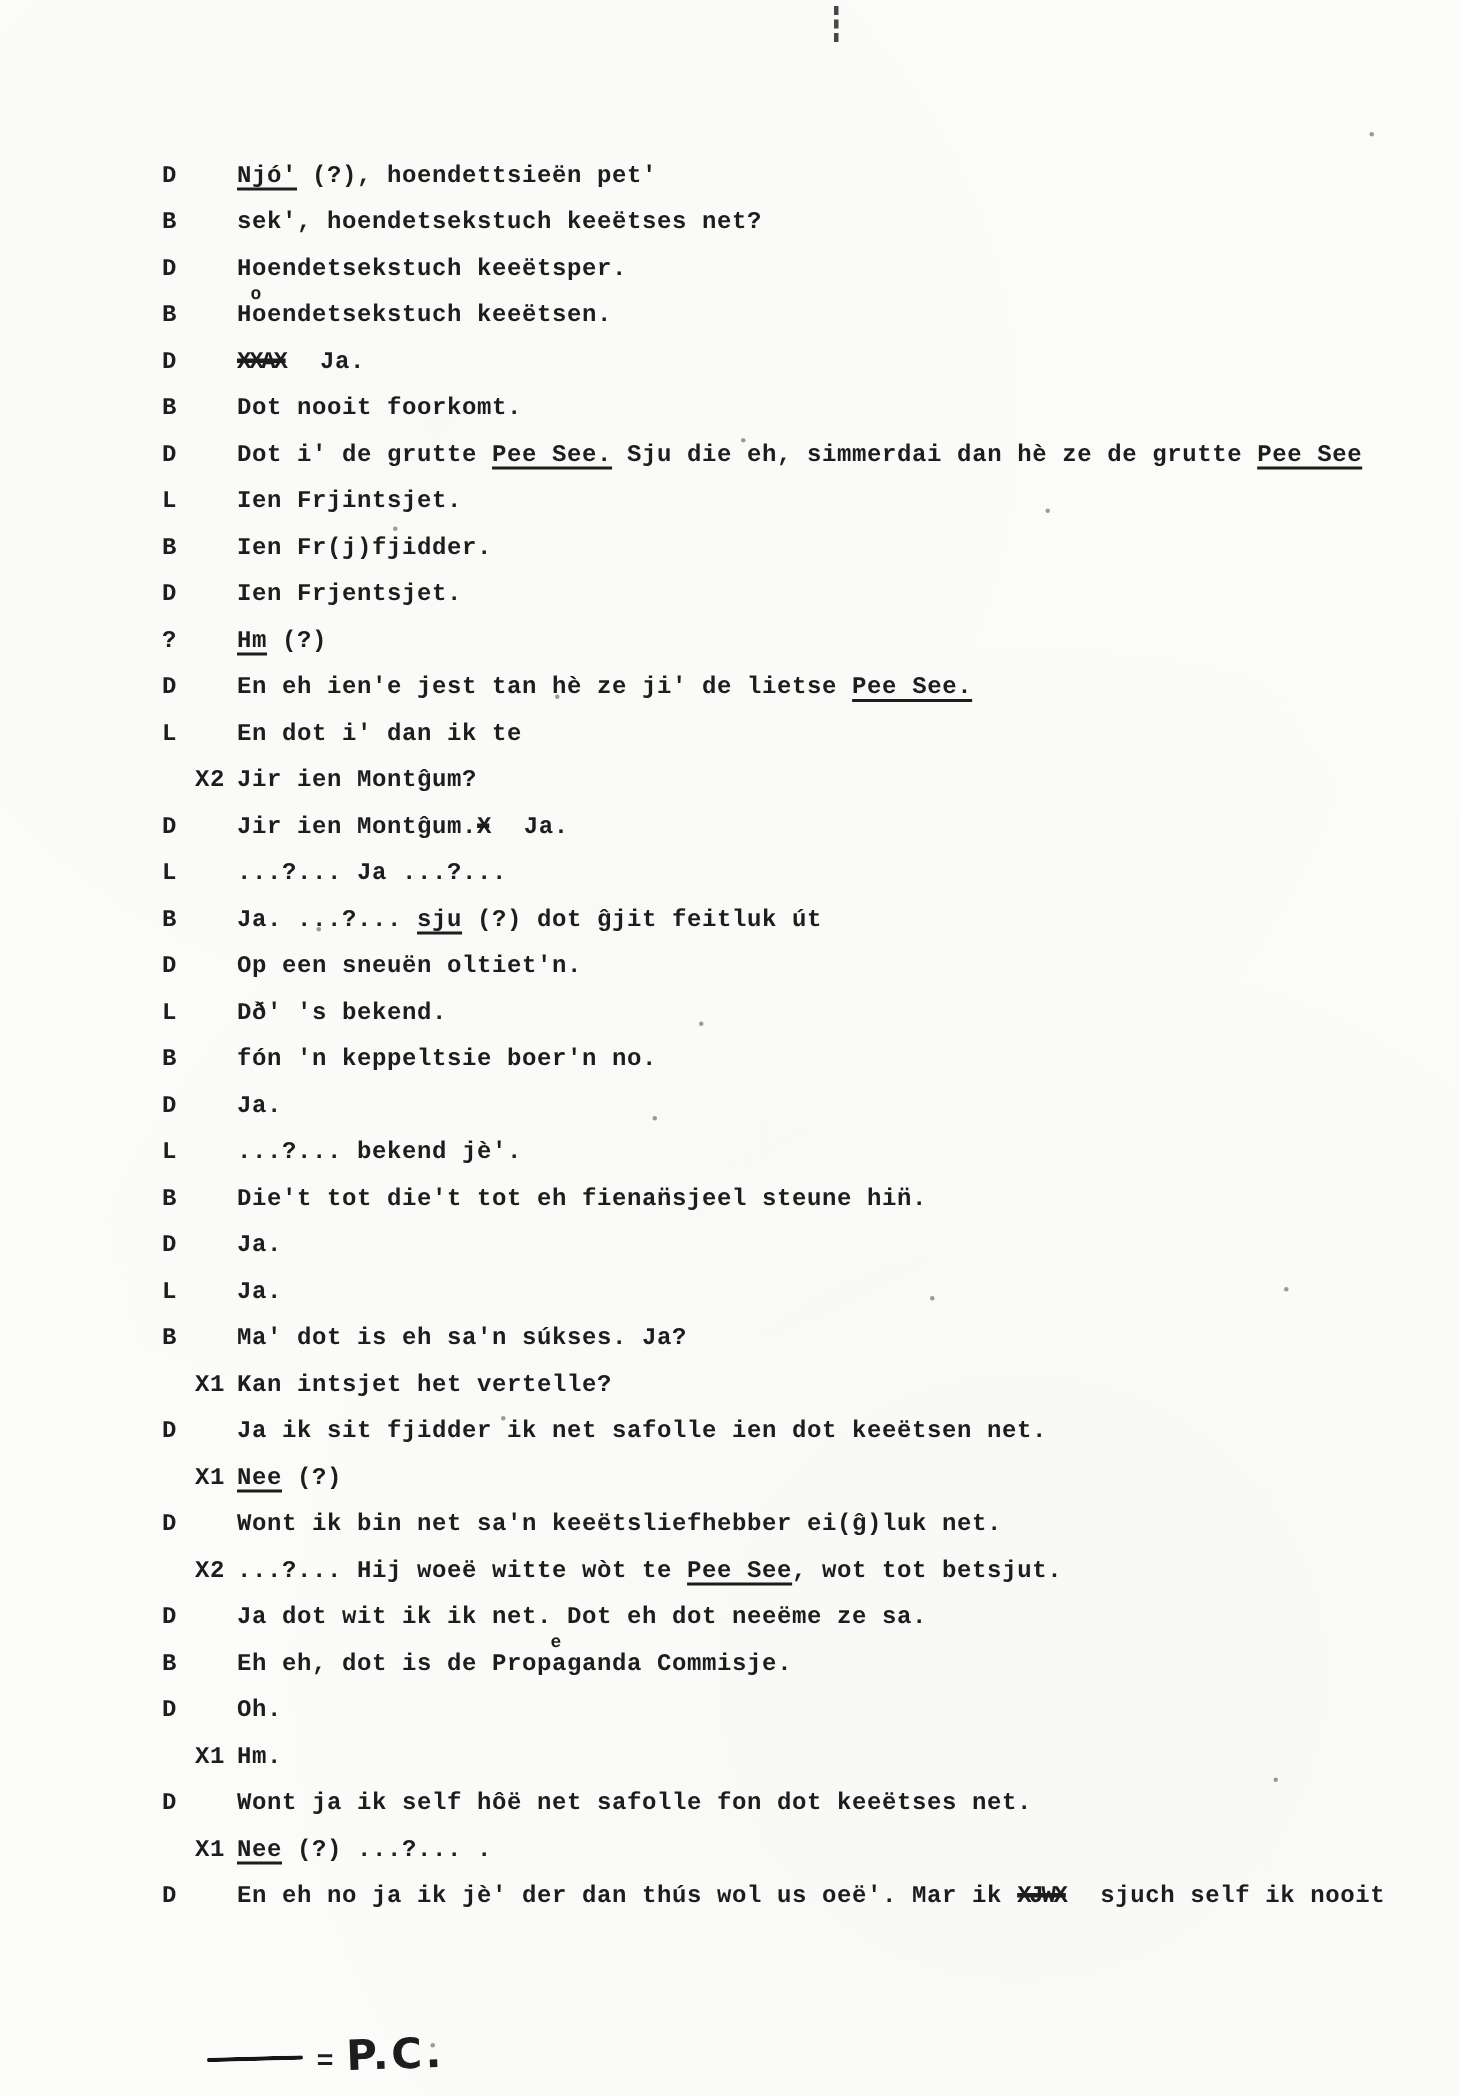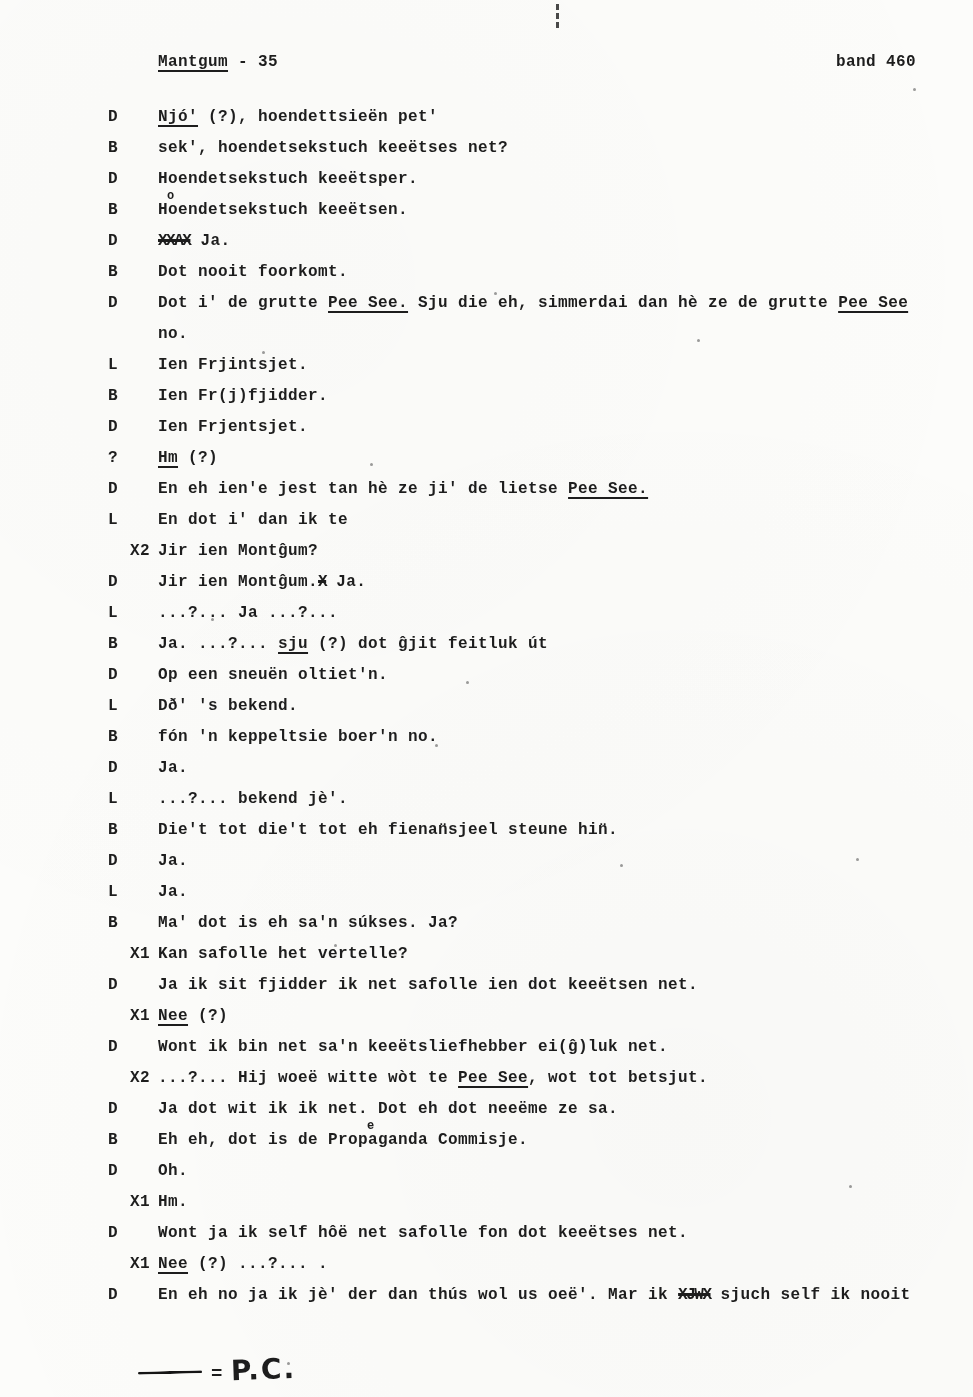--- a/index.html
+++ b/index.html
@@ -26,21 +26,21 @@
   }
   .title-underlined{text-decoration:underline;text-underline-offset:4px;text-decoration-thickness:2px;}
   .content{position:absolute;top:102px;left:108px;width:820px;}
   .line{display:flex;height:31px;line-height:31px;font-size:16px;font-weight:700;letter-spacing:.4px;white-space:pre;}
   .speaker{flex:0 0 50px;box-sizing:border-box;}
   .speaker.xlab{padding-left:22px;}
   .text{flex:1;}
   .u{text-decoration:underline;text-underline-offset:4px;text-decoration-thickness:2px;margin-top:20px;}
   .xout{
     text-decoration:line-through;text-decoration-thickness:2.5px;
-    letter-spacing:-1.5px;margin-right:0;
+    letter-spacing:-1.5px;margin-right:13px;
   }
   .base{position:relative;}
   .above{
     position:absolute;left:-1px;top:-11px;
     font-size:12px;line-height:12px;font-weight:700;
   }
   .footer{
     position:absolute;left:138px;top:1350px;height:44px;
     display:flex;align-items:center;gap:9px;
   }
@@ -53,54 +53,49 @@
   }
   .speck{position:absolute;width:3px;height:3px;background:#4a4a4a;border-radius:50%;opacity:.55;}
 </style>
 </head>
 <body>
 
 <div class="page">
 
   <div class="top-mark"></div>
 
-  <div class="header">
-    <span><span class="title-underlined">Mantgum</span><span> - 35</span></span>
-    <span>band 460</span>
-  </div>
 
   <div class="content" id="transcript">
       <div class="line"><span class="speaker">D</span><span class="text"><span class="u">Njó'</span><span> (?), hoendettsieën pet'</span></span></div>
       <div class="line"><span class="speaker">B</span><span class="text"><span>sek', hoendetsekstuch keeëtses net?</span></span></div>
       <div class="line"><span class="speaker">D</span><span class="text"><span>Hoendetsekstuch keeëtsper.</span></span></div>
       <div class="line"><span class="speaker">B</span><span class="text"><span>H</span><span class="base">o<span class="above">o</span></span><span>endetsekstuch keeëtsen.</span></span></div>
       <div class="line"><span class="speaker">D</span><span class="text"><span class="xout">XXAX</span><span> Ja.</span></span></div>
       <div class="line"><span class="speaker">B</span><span class="text"><span>Dot nooit foorkomt.</span></span></div>
       <div class="line"><span class="speaker">D</span><span class="text"><span>Dot i' de grutte </span><span class="u">Pee See.</span><span> Sju die eh, simmerdai dan hè ze de grutte </span><span class="u">Pee See</span></span></div>
-      <div class="line"><span class="speaker"></span><span class="text"><span>no.</span></span></div>
       <div class="line"><span class="speaker">L</span><span class="text"><span>Ien Frjintsjet.</span></span></div>
       <div class="line"><span class="speaker">B</span><span class="text"><span>Ien Fr(j)fjidder.</span></span></div>
       <div class="line"><span class="speaker">D</span><span class="text"><span>Ien Frjentsjet.</span></span></div>
       <div class="line"><span class="speaker">?</span><span class="text"><span class="u">Hm</span><span> (?)</span></span></div>
       <div class="line"><span class="speaker">D</span><span class="text"><span>En eh ien'e jest tan hè ze ji' de lietse </span><span class="u">Pee See.</span></span></div>
       <div class="line"><span class="speaker">L</span><span class="text"><span>En dot i' dan ik te</span></span></div>
       <div class="line"><span class="speaker xlab">X2</span><span class="text"><span>Jir ien Montĝum?</span></span></div>
       <div class="line"><span class="speaker">D</span><span class="text"><span>Jir ien Montĝum.</span><span class="xout">X</span><span> Ja.</span></span></div>
       <div class="line"><span class="speaker">L</span><span class="text"><span>...?... Ja ...?...</span></span></div>
       <div class="line"><span class="speaker">B</span><span class="text"><span>Ja. ...?... </span><span class="u">sju</span><span> (?) dot ĝjit feitluk út</span></span></div>
       <div class="line"><span class="speaker">D</span><span class="text"><span>Op een sneuën oltiet'n.</span></span></div>
       <div class="line"><span class="speaker">L</span><span class="text"><span>Dð' 's bekend.</span></span></div>
       <div class="line"><span class="speaker">B</span><span class="text"><span>fón 'n keppeltsie boer'n no.</span></span></div>
       <div class="line"><span class="speaker">D</span><span class="text"><span>Ja.</span></span></div>
       <div class="line"><span class="speaker">L</span><span class="text"><span>...?... bekend jè'.</span></span></div>
       <div class="line"><span class="speaker">B</span><span class="text"><span>Die't tot die't tot eh fienan̈sjeel steune hin̈.</span></span></div>
       <div class="line"><span class="speaker">D</span><span class="text"><span>Ja.</span></span></div>
       <div class="line"><span class="speaker">L</span><span class="text"><span>Ja.</span></span></div>
       <div class="line"><span class="speaker">B</span><span class="text"><span>Ma' dot is eh sa'n súkses. Ja?</span></span></div>
-      <div class="line"><span class="speaker xlab">X1</span><span class="text"><span>Kan safolle het vertelle?</span></span></div>
+      <div class="line"><span class="speaker xlab">X1</span><span class="text"><span>Kan intsjet het vertelle?</span></span></div>
       <div class="line"><span class="speaker">D</span><span class="text"><span>Ja ik sit fjidder ik net safolle ien dot keeëtsen net.</span></span></div>
       <div class="line"><span class="speaker xlab">X1</span><span class="text"><span class="u">Nee</span><span> (?)</span></span></div>
       <div class="line"><span class="speaker">D</span><span class="text"><span>Wont ik bin net sa'n keeëtsliefhebber ei(ĝ)luk net.</span></span></div>
       <div class="line"><span class="speaker xlab">X2</span><span class="text"><span>...?... Hij woeë witte wòt te </span><span class="u">Pee See</span><span>, wot tot betsjut.</span></span></div>
       <div class="line"><span class="speaker">D</span><span class="text"><span>Ja dot wit ik ik net. Dot eh dot neeëme ze sa.</span></span></div>
       <div class="line"><span class="speaker">B</span><span class="text"><span>Eh eh, dot is de Prop</span><span class="base">a<span class="above">e</span></span><span>ganda Commisje.</span></span></div>
       <div class="line"><span class="speaker">D</span><span class="text"><span>Oh.</span></span></div>
       <div class="line"><span class="speaker xlab">X1</span><span class="text"><span>Hm.</span></span></div>
       <div class="line"><span class="speaker">D</span><span class="text"><span>Wont ja ik self hôë net safolle fon dot keeëtses net.</span></span></div>
       <div class="line"><span class="speaker xlab">X1</span><span class="text"><span class="u">Nee</span><span> (?) ...?... .</span></span></div>

